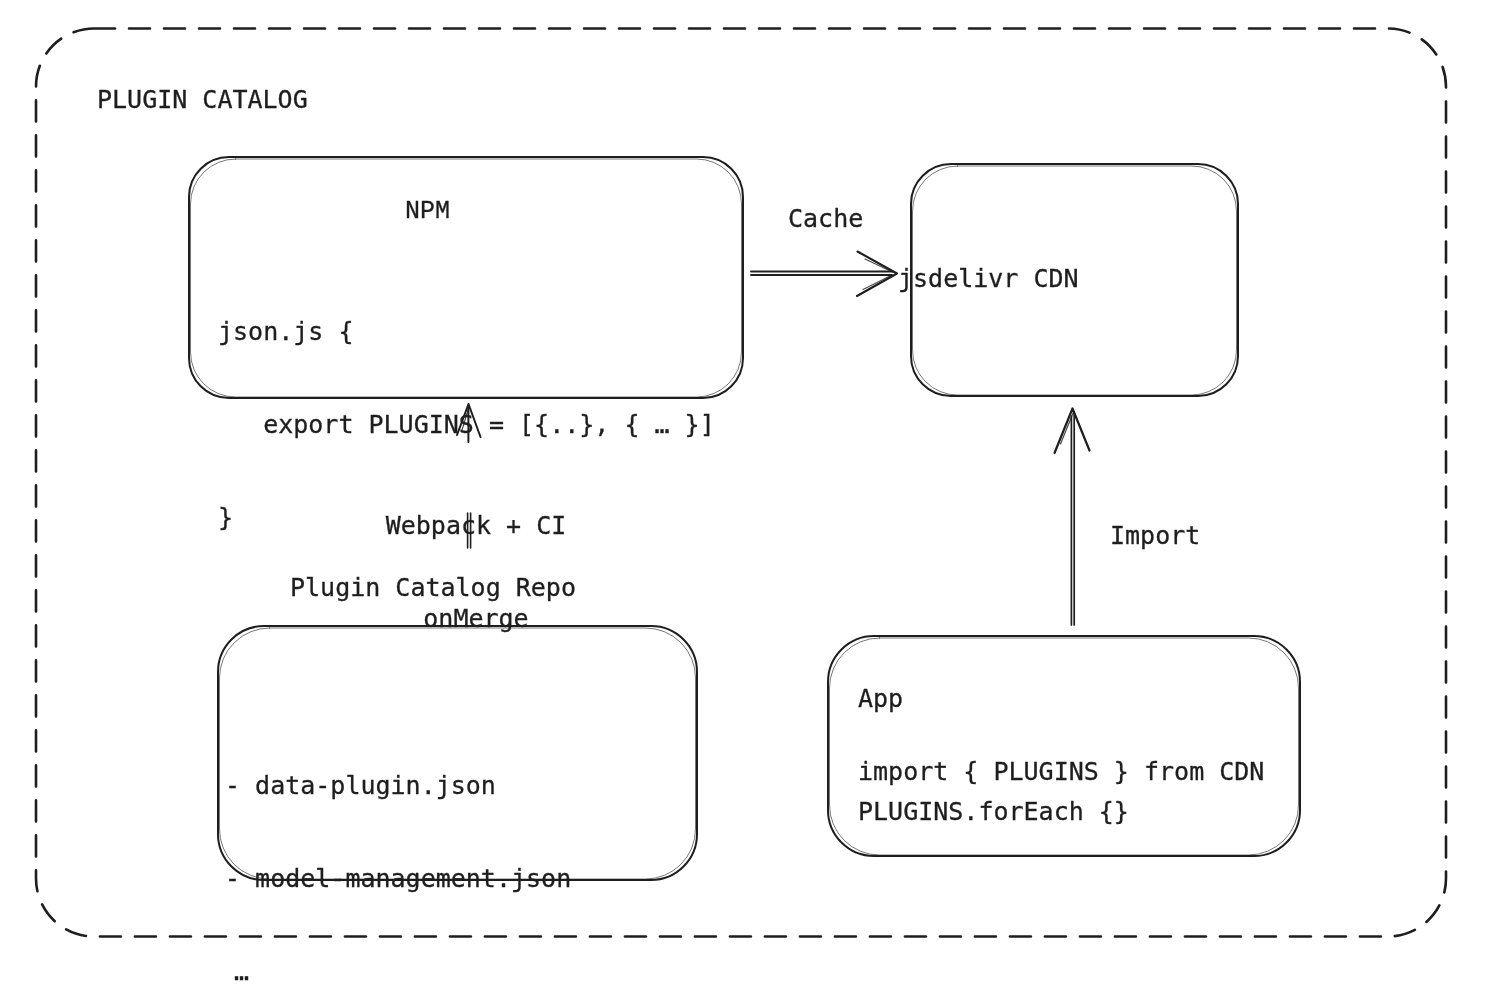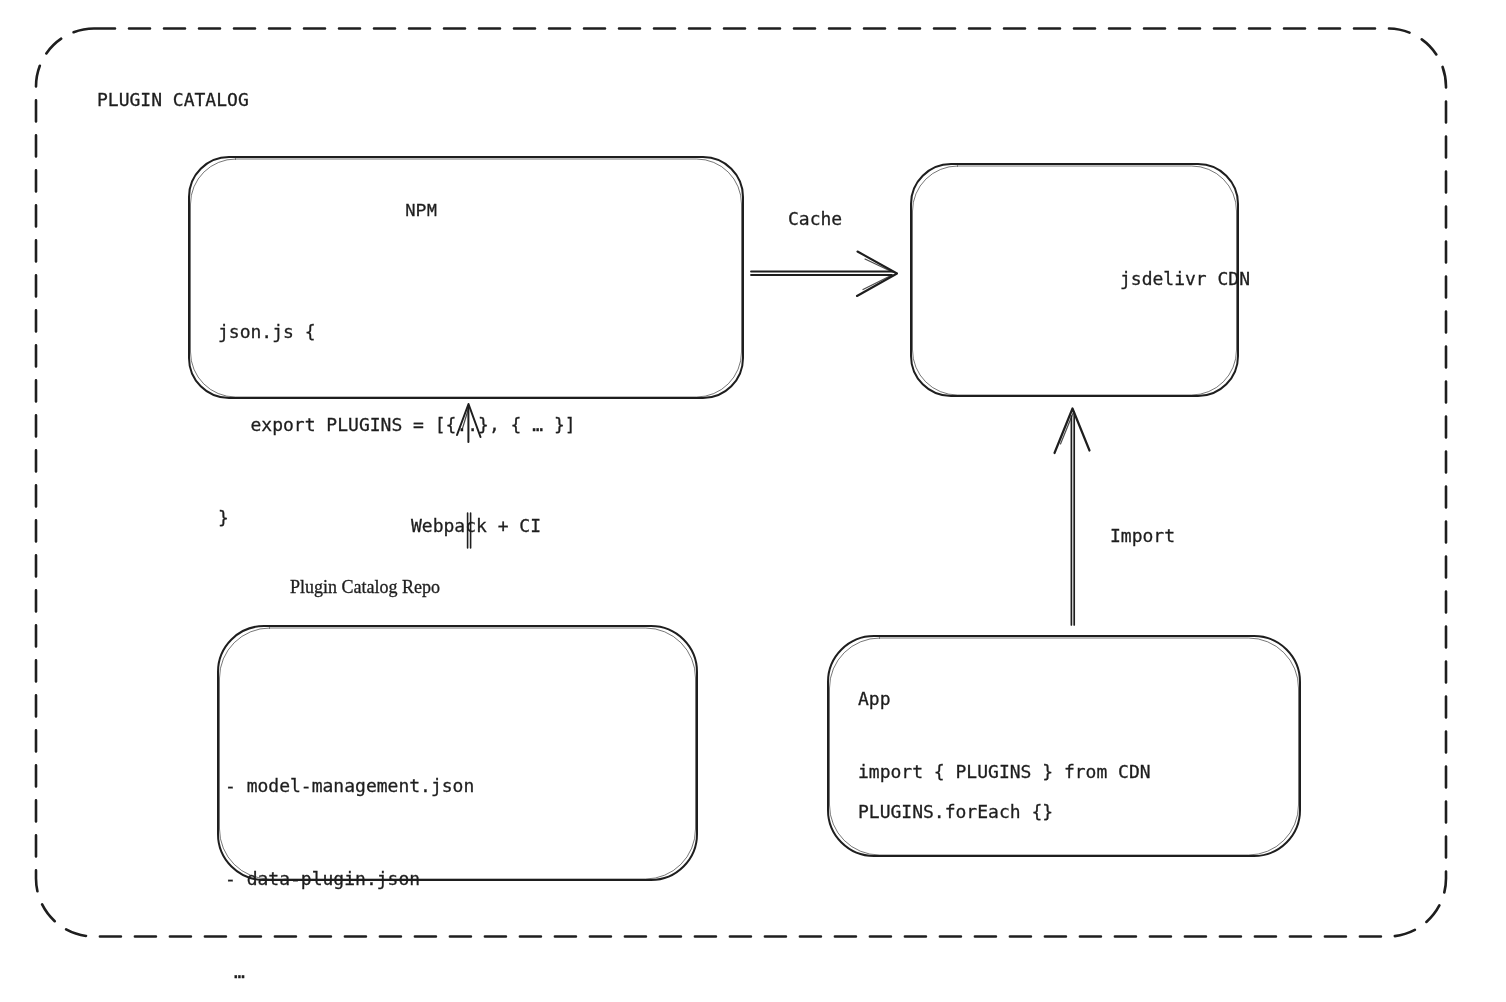--- a/index.html
+++ b/index.html
@@ -10,33 +10,33 @@
     position: relative;
   }
   .canvas {
     position: absolute; inset: 0;
     width: 1506px; height: 1002px;
   }
   svg.shapes { position: absolute; left: 0; top: 0; }
   .t {
     position: absolute;
     font-family: "DejaVu Sans Mono", "Liberation Mono", monospace;
-    font-size: 18px;
+    font-size: 25px;
     line-height: 31px;
     color: #1e1e1e;
     white-space: pre;
     -webkit-text-stroke: 0.3px #1e1e1e;
   }
   .title        { left: 97px;  top: 84px;  }
   .npm-title    { left: 405px; top: 196px; font-family: Liberation Mono, monospace; }
   .npm-code     { left: 218px; top: 254px; }
-  .cdn-label    { left: 922px; top: 263px; width: 328px; text-align: right; }
+  .cdn-label    { left: 898px; top: 263px; width: 328px; text-align: left; }
   .cache-label  { left: 788px; top: 203px; }
   .build-label  { left: 326px; top: 448px; width: 300px; text-align: center; }
-  .repo-title   { left: 290px; top: 572px; font-family: Liberation Serif, serif; }
+  .repo-title   { left: 290px; top: 572px; }
   .repo-items   { left: 225px; top: 708px; }
   .repo-items div:last-child { padding-left: 9px; }
   .app-title    { left: 858px; top: 683px; }
   .app-line1    { left: 858px; top: 740px; margin-top: 16px; }
   .app-line2    { left: 858px; top: 796px; }
   .import-label { left: 1110px; top: 520px; }
 </style>
 </head>
 <body>
 
@@ -101,27 +101,28 @@
     <div>   export PLUGINS = [{..}, { … }]</div>
     <div>}</div>
   </div>
 
   <div class="t cache-label">Cache</div>
 
   <div class="t cdn-label">jsdelivr CDN</div>
 
   <div class="t build-label">
     <div>Webpack + CI</div>
+    <div>onMerge</div>
   </div>
 
   <div class="t repo-title">Plugin Catalog Repo</div>
 
   <div class="t repo-items">
+    <div>- data-plugin.json</div>
     <div>- model-management.json</div>
-    <div>- data-plugin.json</div>
     <div>…</div>
   </div>
 
   <div class="t app-title">App</div>
   <div class="t app-line1">import { PLUGINS } from CDN</div>
   <div class="t app-line2">PLUGINS.forEach {}</div>
 
   <div class="t import-label">Import</div>
 
 </div>

